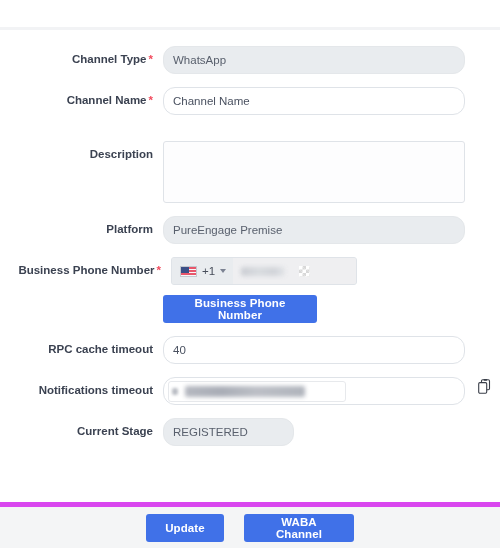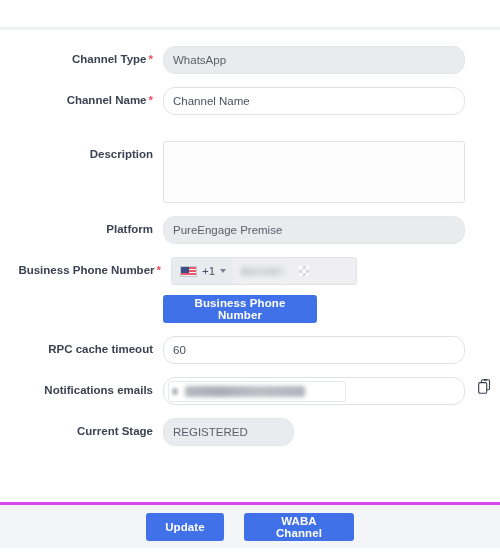--- a/index.html
+++ b/index.html
@@ -243,21 +243,21 @@
     border-radius: 3px;
     background: transparent;
   }
 
   
   .footer {
     position: absolute;
     left: 0; top: 502px;
     width: 500px; height: 46px;
     background: #f4f5f6;
-    border-top: 3px solid #d946ef;
+    border-top: 5px solid #d946ef;
     display: flex;
     align-items: center;
     justify-content: center;
     gap: 20px;
   }
   .footer .btn.update { width: 78px; }
   .footer .btn.waba { width: 110px; }
 </style>
 </head>
 <body>
@@ -334,27 +334,27 @@
       <div class="field-cell">
         <button class="btn migrate">Business Phone Number</button>
       </div>
     </div>
 
     <div class="row">
       <div class="label-cell">
         <span>RPC cache timeout</span>
       </div>
       <div class="field-cell">
-        <div class="input">60</div>
-      </div>
-    </div>
-
-    <div class="row">
-      <div class="label-cell">
-        <span>Notifications emails</span>
+        <div class="input">40</div>
+      </div>
+    </div>
+
+    <div class="row">
+      <div class="label-cell">
+        <span>Notifications timeout</span>
       </div>
       <div class="field-cell">
         <div class="input email-field">
           <span class="email-box-outline"></span>
           <span class="email-blur">
             <span class="b1"></span>
               <span class="b2"></span>
           </span>
         </div>
         <div class="copy-btn">

